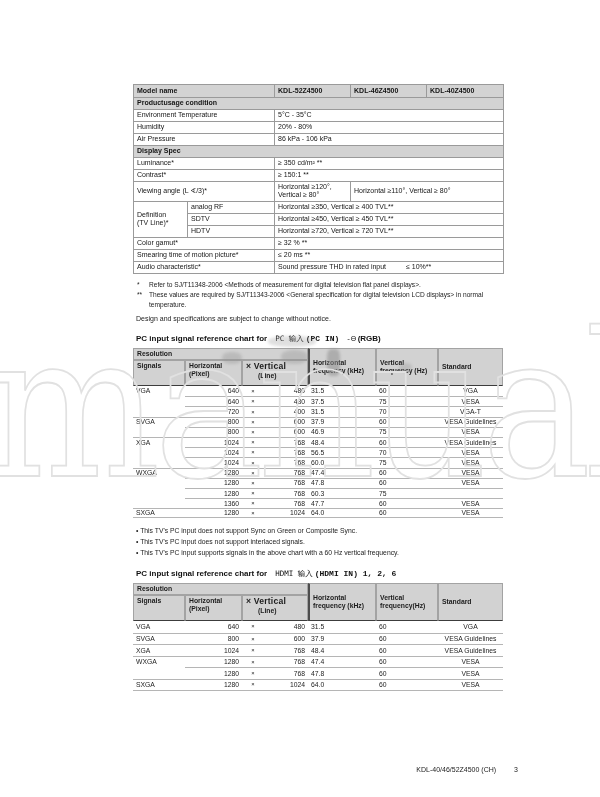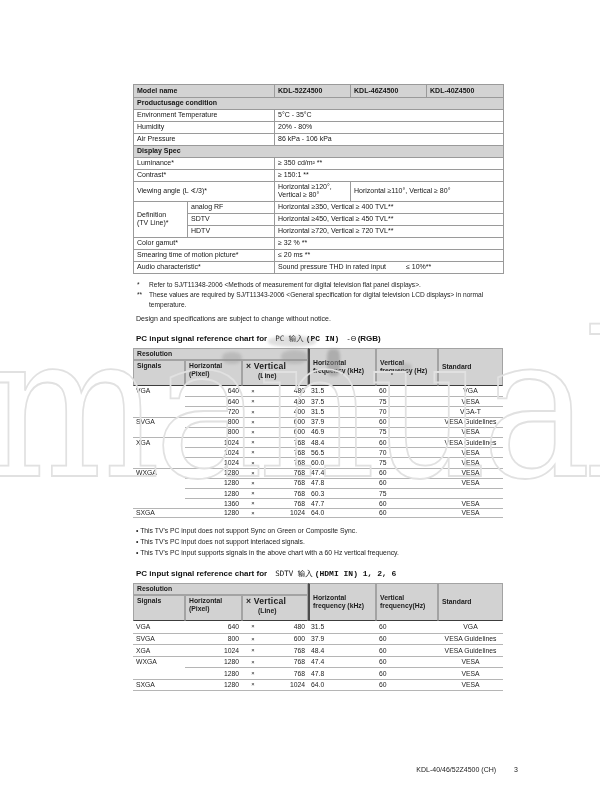--- a/index.html
+++ b/index.html
@@ -371,21 +371,21 @@
 
 <div id="pc-notes" class="abs">
   <div>• This TV's PC input does not support Sync on Green or Composite Sync.</div>
 
   <div>• This TV's PC input does not support interlaced signals.</div>
 
   <div>• This TV's PC input supports signals in the above chart with a 60 Hz vertical frequency.</div>
 </div>
 
 <div id="hdmi-title" class="abs chart-title">
-  <span>PC input signal reference chart for</span><span class="io">SDTV 输入</span><span class="paren">(HDMI IN) 1, 2, 6</span>
+  <span>PC input signal reference chart for</span><span class="io">HDMI 输入</span><span class="paren">(HDMI IN) 1, 2, 6</span>
 </div>
 
 <table id="hdmi-chart" class="abs chart">
   <colgroup>
       <col style="width:52px">
       <col style="width:57px">
       <col style="width:22px">
       <col style="width:44px">
       <col style="width:68px">
       <col style="width:62px">

